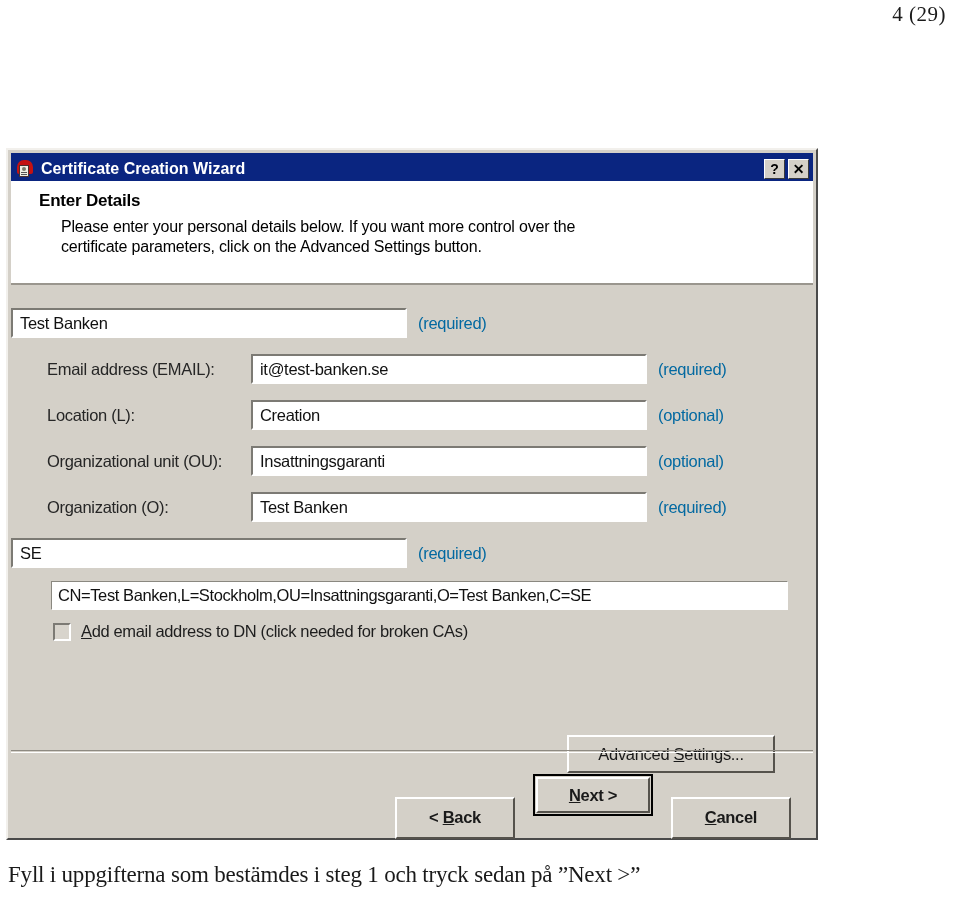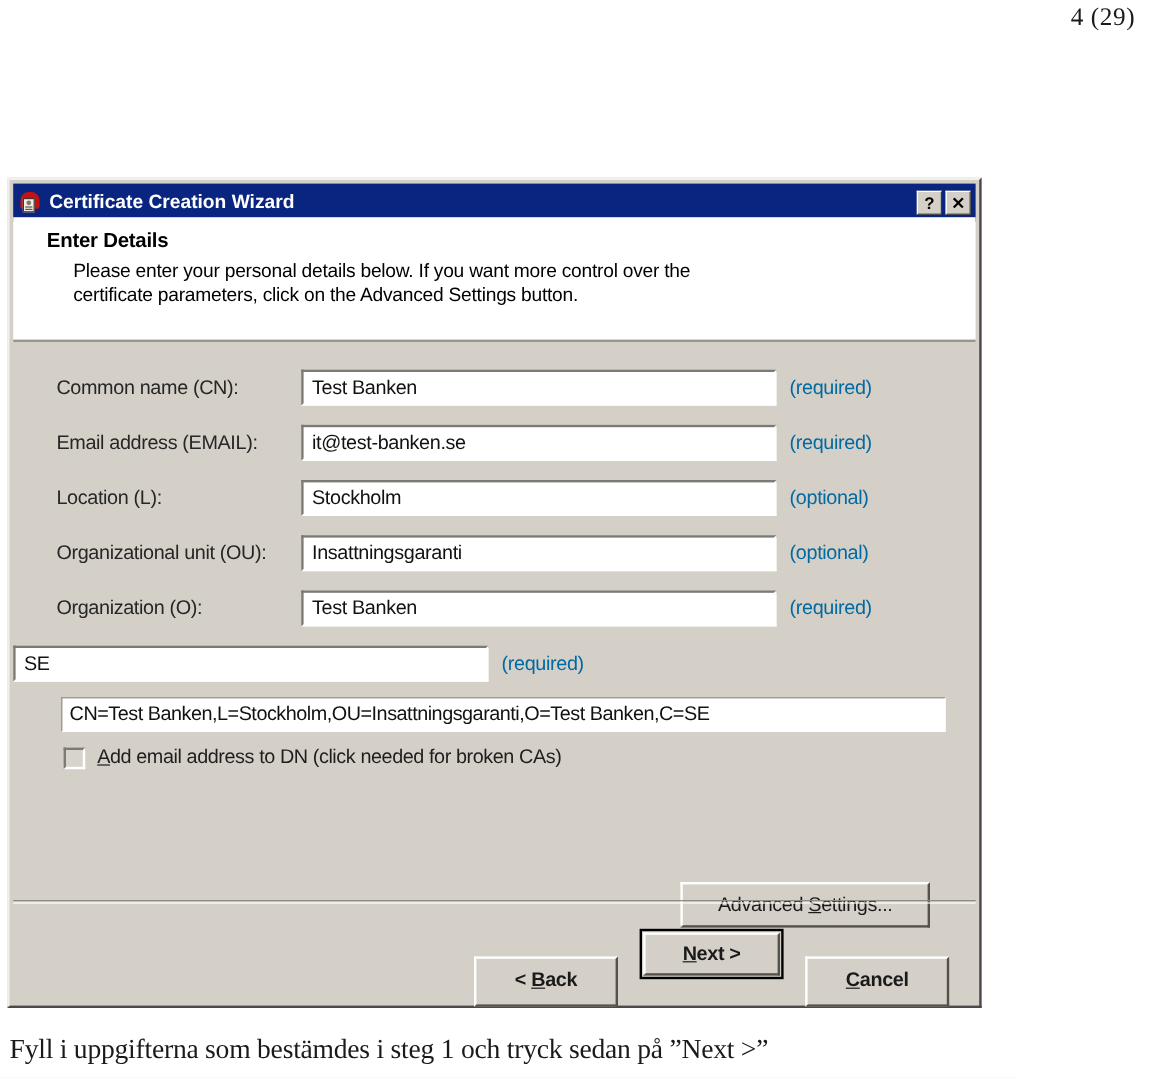--- a/index.html
+++ b/index.html
@@ -374,34 +374,33 @@
     <div class="banner-title">Enter Details</div>
     <div class="banner-body">
       <div>Please enter your personal details below. If you want more control over the</div>
       <div>certificate parameters, click on the Advanced Settings button.</div>
     </div>
   </div>
 
   <div class="form-area">
 
     <div class="field-row">
-      <div class="field-label">Common name (CN):</div>
       <div class="field-input">Test Banken</div>
       <div class="field-note">(required)</div>
     </div>
 
     <div class="field-row">
       <div class="field-label">Email address (EMAIL):</div>
       <div class="field-input">it@test-banken.se</div>
       <div class="field-note">(required)</div>
     </div>
 
     <div class="field-row">
       <div class="field-label">Location (L):</div>
-      <div class="field-input">Stockholm</div>
+      <div class="field-input">Creation</div>
       <div class="field-note">(optional)</div>
     </div>
 
     <div class="field-row">
       <div class="field-label">Organizational unit (OU):</div>
       <div class="field-input">Insattningsgaranti</div>
       <div class="field-note">(optional)</div>
     </div>
 
     <div class="field-row">

